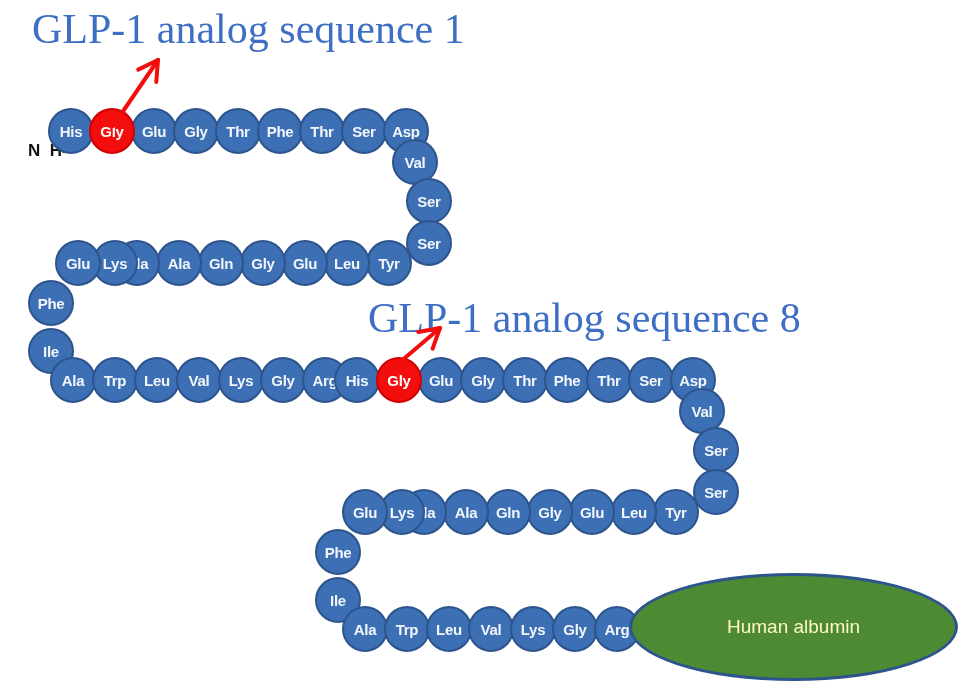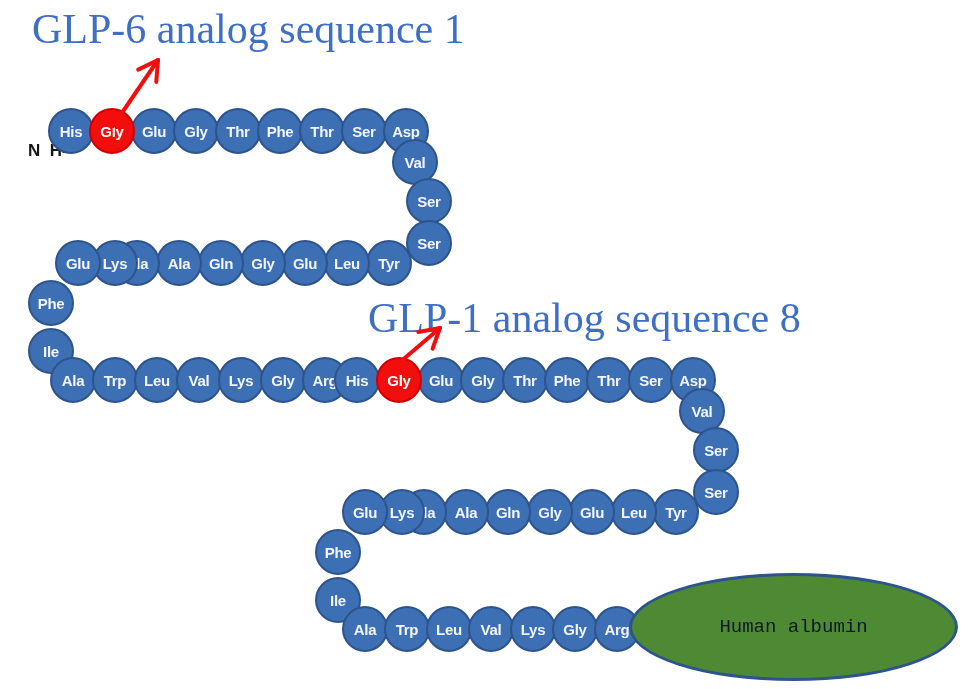--- a/index.html
+++ b/index.html
@@ -59,43 +59,43 @@
     border-color: #d00000;
     color: #ffffff;
     z-index: 6;
   }
   .albumin {
     position: absolute;
     border-radius: 50%;
     background: #4e8a34;
     border: 3px solid #2d548c;
     box-sizing: border-box;
-    color: #0f172a;
-    font-family: Liberation Mono, monospace;
+    color: #fef9c3;
+    font-family: Liberation Sans, sans-serif;
     font-size: 19px;
     display: flex;
     align-items: center;
     justify-content: center;
     z-index: 2;
   }
   .arrow-layer {
     position: absolute;
     left: 0; top: 0;
     width: 976px;
     height: 689px;
     pointer-events: none;
     z-index: 7;
   }
 </style>
 </head>
 <body>
 
 <div id="canvas">
 
-  <div class="title" id="title-1">GLP-6 analog sequence 1</div>
+  <div class="title" id="title-1">GLP-1 analog sequence 1</div>
 
   <div class="title" id="title-2">GLP-1 analog sequence 8</div>
 
   <div class="nterm" id="nterm-label">
     <span>N</span><span>&nbsp;&nbsp;</span><span>H-</span>
   </div>
 
   <div id="residue-layer">
       <div class="residue" style="left: 48px; top: 108px;">
         <span>His</span>

